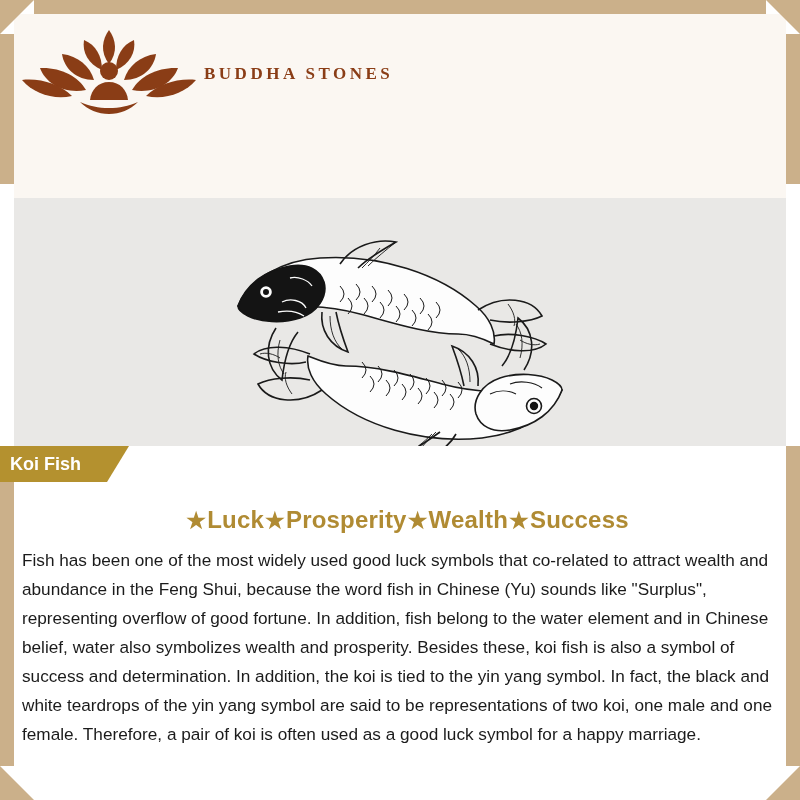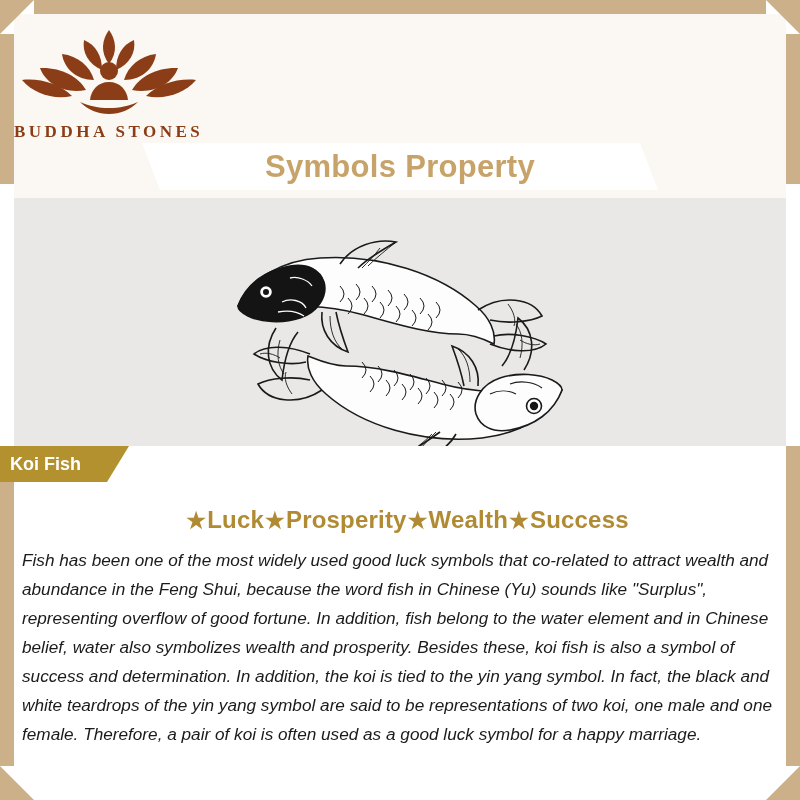--- a/index.html
+++ b/index.html
@@ -92,22 +92,21 @@
     top: 14px; left: 14px; right: 14px;
     height: 184px;
     background: #fbf7f2;
     z-index: 2;
   }
   .logo-wrap {
     position: absolute;
     top: 12px;
     left: 0; right: 14px;
     display: flex;
-    flex-direction: column;
-    align-items: flex-start;
+    align-items: center;
   }
   .logo-mark {
     width: 190px;
     height: 92px;
     display: block;
   }
   .logo-text {
     margin-top: 4px;
     font-size: 17px;
     letter-spacing: 3.5px;
@@ -222,21 +221,20 @@
     padding: 0 1px;
   }
 
   .paragraph {
     margin: 12px 10px 0 8px;
     font-size: 17.2px;
     line-height: 29px;
     color: #1b1b1b;
     text-align: left;
     font-family: "Liberation Sans", sans-serif;
-    font-style: italic;
   }
 </style>
 </head>
 <body>
 
 <div class="page">
 
   <div class="frame-top"></div>
   <div class="frame-left"></div>
   <div class="frame-right"></div>
@@ -270,23 +268,20 @@
 
           <path d="M95 56 C84 56 77 64 76 74 L114 74 C113 64 106 56 95 56 Z"></path>
 
           <path d="M66 76 C74 84 84 88 95 88 C106 88 116 84 124 76 C114 80 106 82 95 82 C84 82 76 80 66 76 Z"></path>
         </g>
       </svg>
       <div class="logo-text">BUDDHA STONES</div>
     </div>
   </div>
 
-  <div class="title-ribbon">
-    <span class="title-text">Symbols Property</span>
-  </div>
 
   <div class="image-band">
     <svg class="koi-svg" viewBox="0 0 420 300">
       <g fill="none" stroke="#1a1a1a" stroke-width="1.6">
 
         <path d="M60 150 C60 70 130 30 200 40 C270 50 320 90 330 150" stroke-width="1.2" opacity="0"></path>
 
         <path d="M48 112 C58 86 92 66 130 64 C190 60 250 80 286 112 C300 124 306 138 304 150
                  C296 146 282 140 268 140 C236 140 200 128 170 120 C140 112 100 108 74 120
                  C64 124 54 120 48 112 Z" fill="#fdfdfd"></path>

